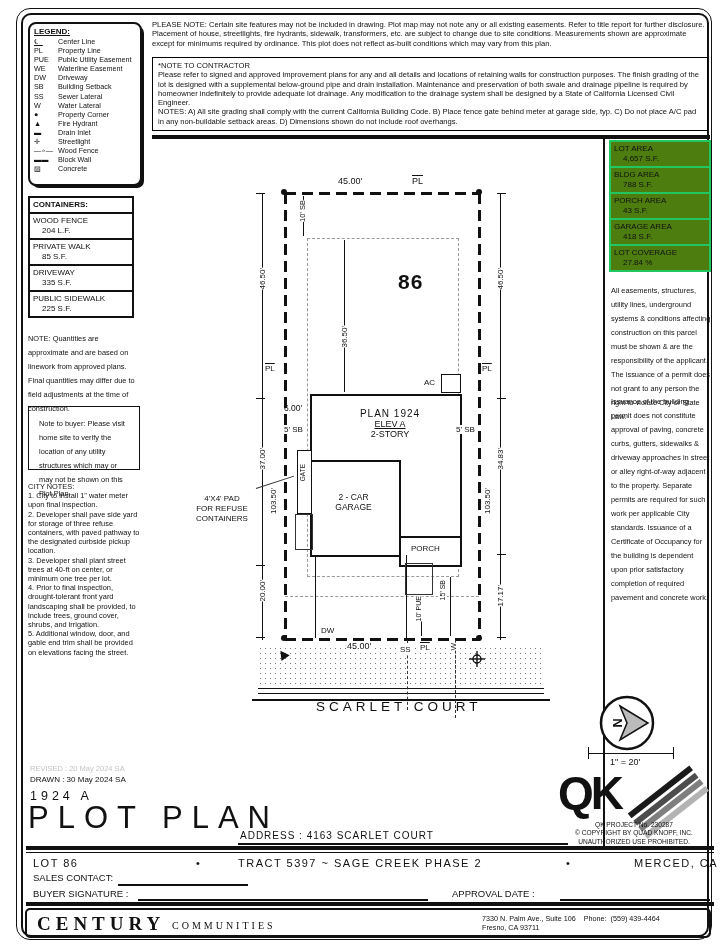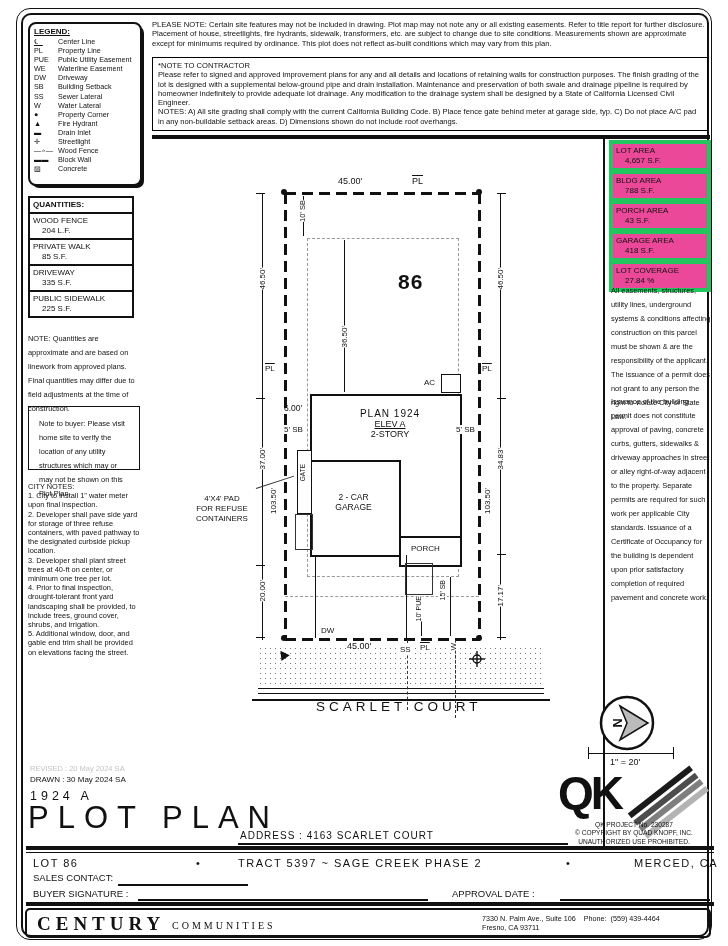--- a/index.html
+++ b/index.html
@@ -14,21 +14,21 @@
   .dashV{position:absolute;width:2.5px;background:repeating-linear-gradient(180deg,#111 0,#111 11px,transparent 11px,transparent 17px);}
   .gdashH{position:absolute;height:0;border-top:1.2px dashed #999;}
   .sdashV{position:absolute;width:0;border-left:1px dashed #333;}
   .dot{position:absolute;width:6px;height:6px;border-radius:50%;background:#111;}
   .stip{background-image:radial-gradient(circle,#555 0.6px,transparent 0.7px);background-size:4px 4px;}
   .stipl{background-image:radial-gradient(circle,#777 0.6px,transparent 0.7px);background-size:5px 5px;}
   .box{position:absolute;border:2px solid #111;background:#fff;}
   .smallnote{font-size:7.4px;line-height:14px;}
   .legend-row{display:flex;font-size:7.2px;line-height:9.1px;}
   .legend-sym{width:24px;flex:none;}
-  .abox{border:4px solid #22c55e;margin-top:-2px;padding:2px 3px;font-size:8px;line-height:10px;background:#ec4899;}
+  .abox{border:2px solid #22c55e;margin-top:-2px;padding:2px 3px;font-size:8px;line-height:10px;background:#4d7c0f;}
   .abox .v{padding-left:9px;}
   .qbox{border:2px solid #111;margin-top:-2px;padding:2px 3px;font-size:8px;line-height:10px;background:#fff;}
   .qbox .v{padding-left:9px;}
   .stripe{height:6px;margin-bottom:2.5px;width:78px;}
 </style>
 </head>
 <body>
 
 <div class="abs" style="left:16px;top:8px;width:694px;height:930px;border:1.5px solid #111;border-radius:14px;"></div>
 <div class="abs" style="left:21px;top:13px;width:684px;height:920px;border:2px solid #111;border-radius:10px;"></div>
@@ -125,21 +125,21 @@
     </div>
   <div class="abox">
       <div>LOT COVERAGE</div>
       <div class="v">27.84 %</div>
     </div>
 </div>
 <div class="abs smallnote" style="left:611px;top:284px;width:100px;">All easements, structures, utility lines, underground systems &amp; conditions affecting construction on this parcel must be shown &amp; are the responsibility of the applicant. The issuance of a permit does not grant to any person the right to violate City or State Law.</div>
 <div class="abs smallnote" style="left:611px;top:395px;width:100px;">Issuance of the building permit does not constitute approval of paving, concrete curbs, gutters, sidewalks &amp; driveway approaches in street or alley right-of-way adjacent to the property. Separate permits are required for such work per applicable City standards. Issuance of a Certificate of Occupancy for the building is dependent upon prior satisfactory completion of required pavement and concrete work.</div>
 
 <div class="abs" style="left:28px;top:198px;width:106px;">
-  <div class="qbox" style="font-weight:bold;">QUANTITIES:</div>
+  <div class="qbox" style="font-weight:bold;">CONTAINERS:</div>
   <div class="qbox">
       <div>WOOD FENCE</div>
       <div class="v">204 L.F.</div>
     </div>
   <div class="qbox">
       <div>PRIVATE WALK</div>
       <div class="v">85 S.F.</div>
     </div>
   <div class="qbox">
       <div>DRIVEWAY</div>

